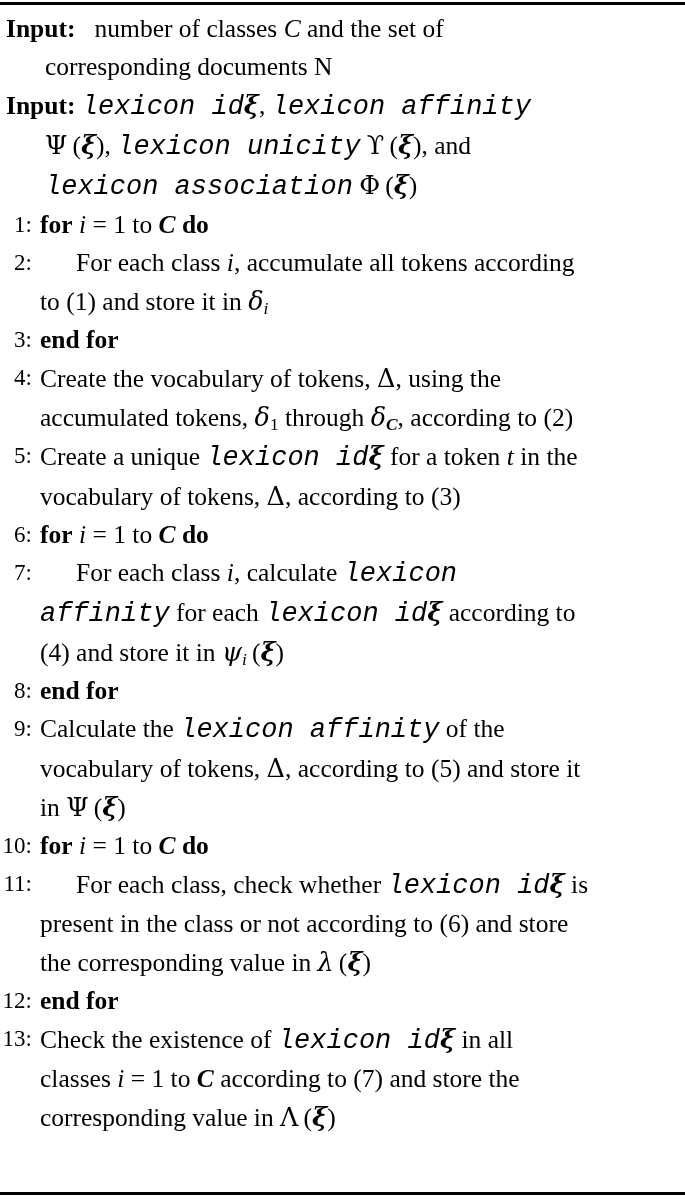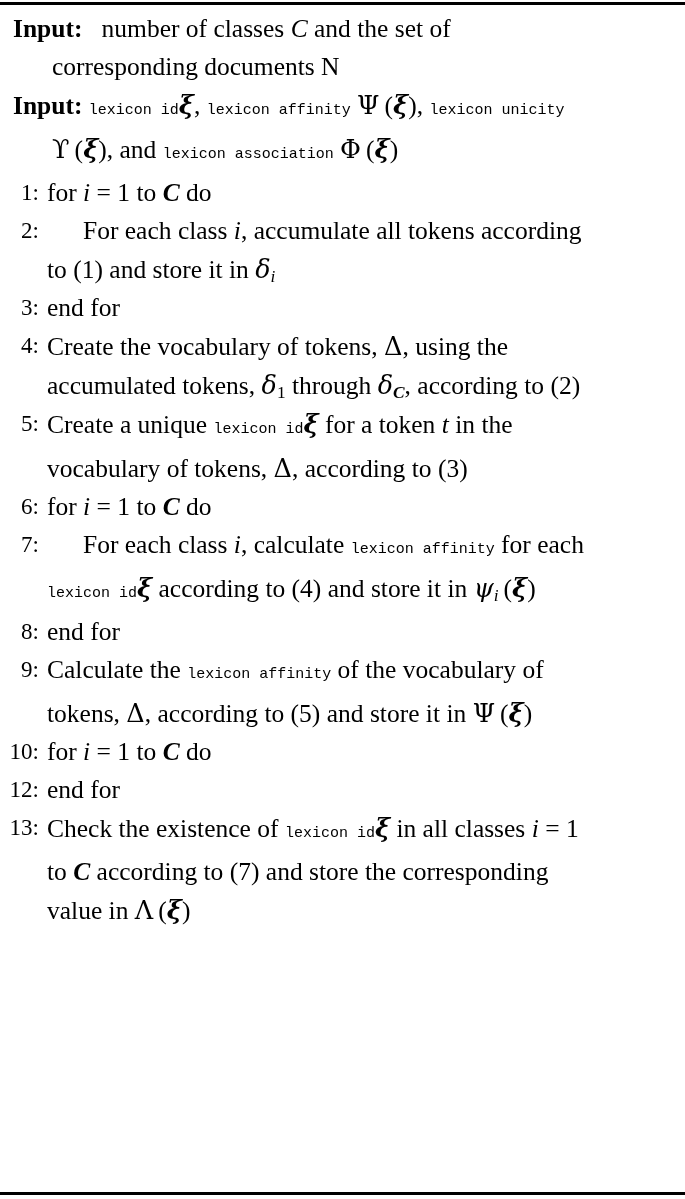--- a/index.html
+++ b/index.html
@@ -38,21 +38,20 @@
     width: 685px;
     height: 3px;
     background: #000000;
   }
 
   .body-block {
     position: absolute;
     left: 0;
     top: 10px;
     width: 592px;
-    margin-left: 7px;
   }
   .io-para {
     display: block;
     font-size: 25.5px;
     line-height: 38px;
     padding-left: 45px;
     text-indent: -39px;
     padding-right: 2px;
   }
   .io-label {
@@ -82,26 +81,27 @@
     padding-right: 3px;
     min-width: 0;
   }
   .step-text.indented > .first-line-pad {
     display: inline-block;
     width: 36px;
   }
 
   
   .kw {
-    font-weight: normal;
+    font-weight: bold;
   }
   .mono {
     font-family: "Liberation Mono", "DejaVu Sans Mono", monospace;
-    font-size: 15px;
+    font-size: 27px;
     letter-spacing: 0px;
+    font-style: italic;
   }
   .mi {
     font-style: italic;
     font-family: "Liberation Serif", "DejaVu Serif", serif;
   }
   .mi-b {
     font-style: italic;
     font-weight: bold;
     font-family: "Liberation Serif", "DejaVu Serif", serif;
   }
@@ -193,20 +193,24 @@
     <div class="step">
       <div class="step-num">9:</div>
       <div class="step-text">Calculate the <span class="mono">lexicon affinity</span> of the vocabulary of tokens, <span class="gk">Δ</span>, according to (5) and store it in <span class="nb"><span class="gk">Ψ</span> (<span class="mi-b gk-i">ξ</span>)</span></div>
     </div>
 
     <div class="step">
       <div class="step-num">10:</div>
       <div class="step-text"><span class="kw">for</span> <span class="mi">i</span> <span class="nb">= 1</span> to <span class="mi-b">C</span> <span class="kw">do</span></div>
     </div>
 
+    <div class="step">
+      <div class="step-num">11:</div>
+      <div class="step-text indented"><span class="first-line-pad"></span>For each class, check whether <span class="mono">lexicon id</span><span class="mi-b gk-i">ξ</span> is present in the class or not according to (6) and store the corresponding value in <span class="nb"><span class="gk-i">λ</span> (<span class="mi-b gk-i">ξ</span>)</span></div>
+    </div>
 
     <div class="step">
       <div class="step-num">12:</div>
       <div class="step-text"><span class="kw">end for</span></div>
     </div>
 
     <div class="step">
       <div class="step-num">13:</div>
       <div class="step-text">Check the existence of <span class="mono">lexicon id</span><span class="mi-b gk-i">ξ</span> in all classes <span class="mi">i</span> <span class="nb">= 1</span> to <span class="mi-b">C</span> according to (7) and store the corresponding value in <span class="nb"><span class="gk">Λ</span> (<span class="mi-b gk-i">ξ</span>)</span></div>
     </div>

